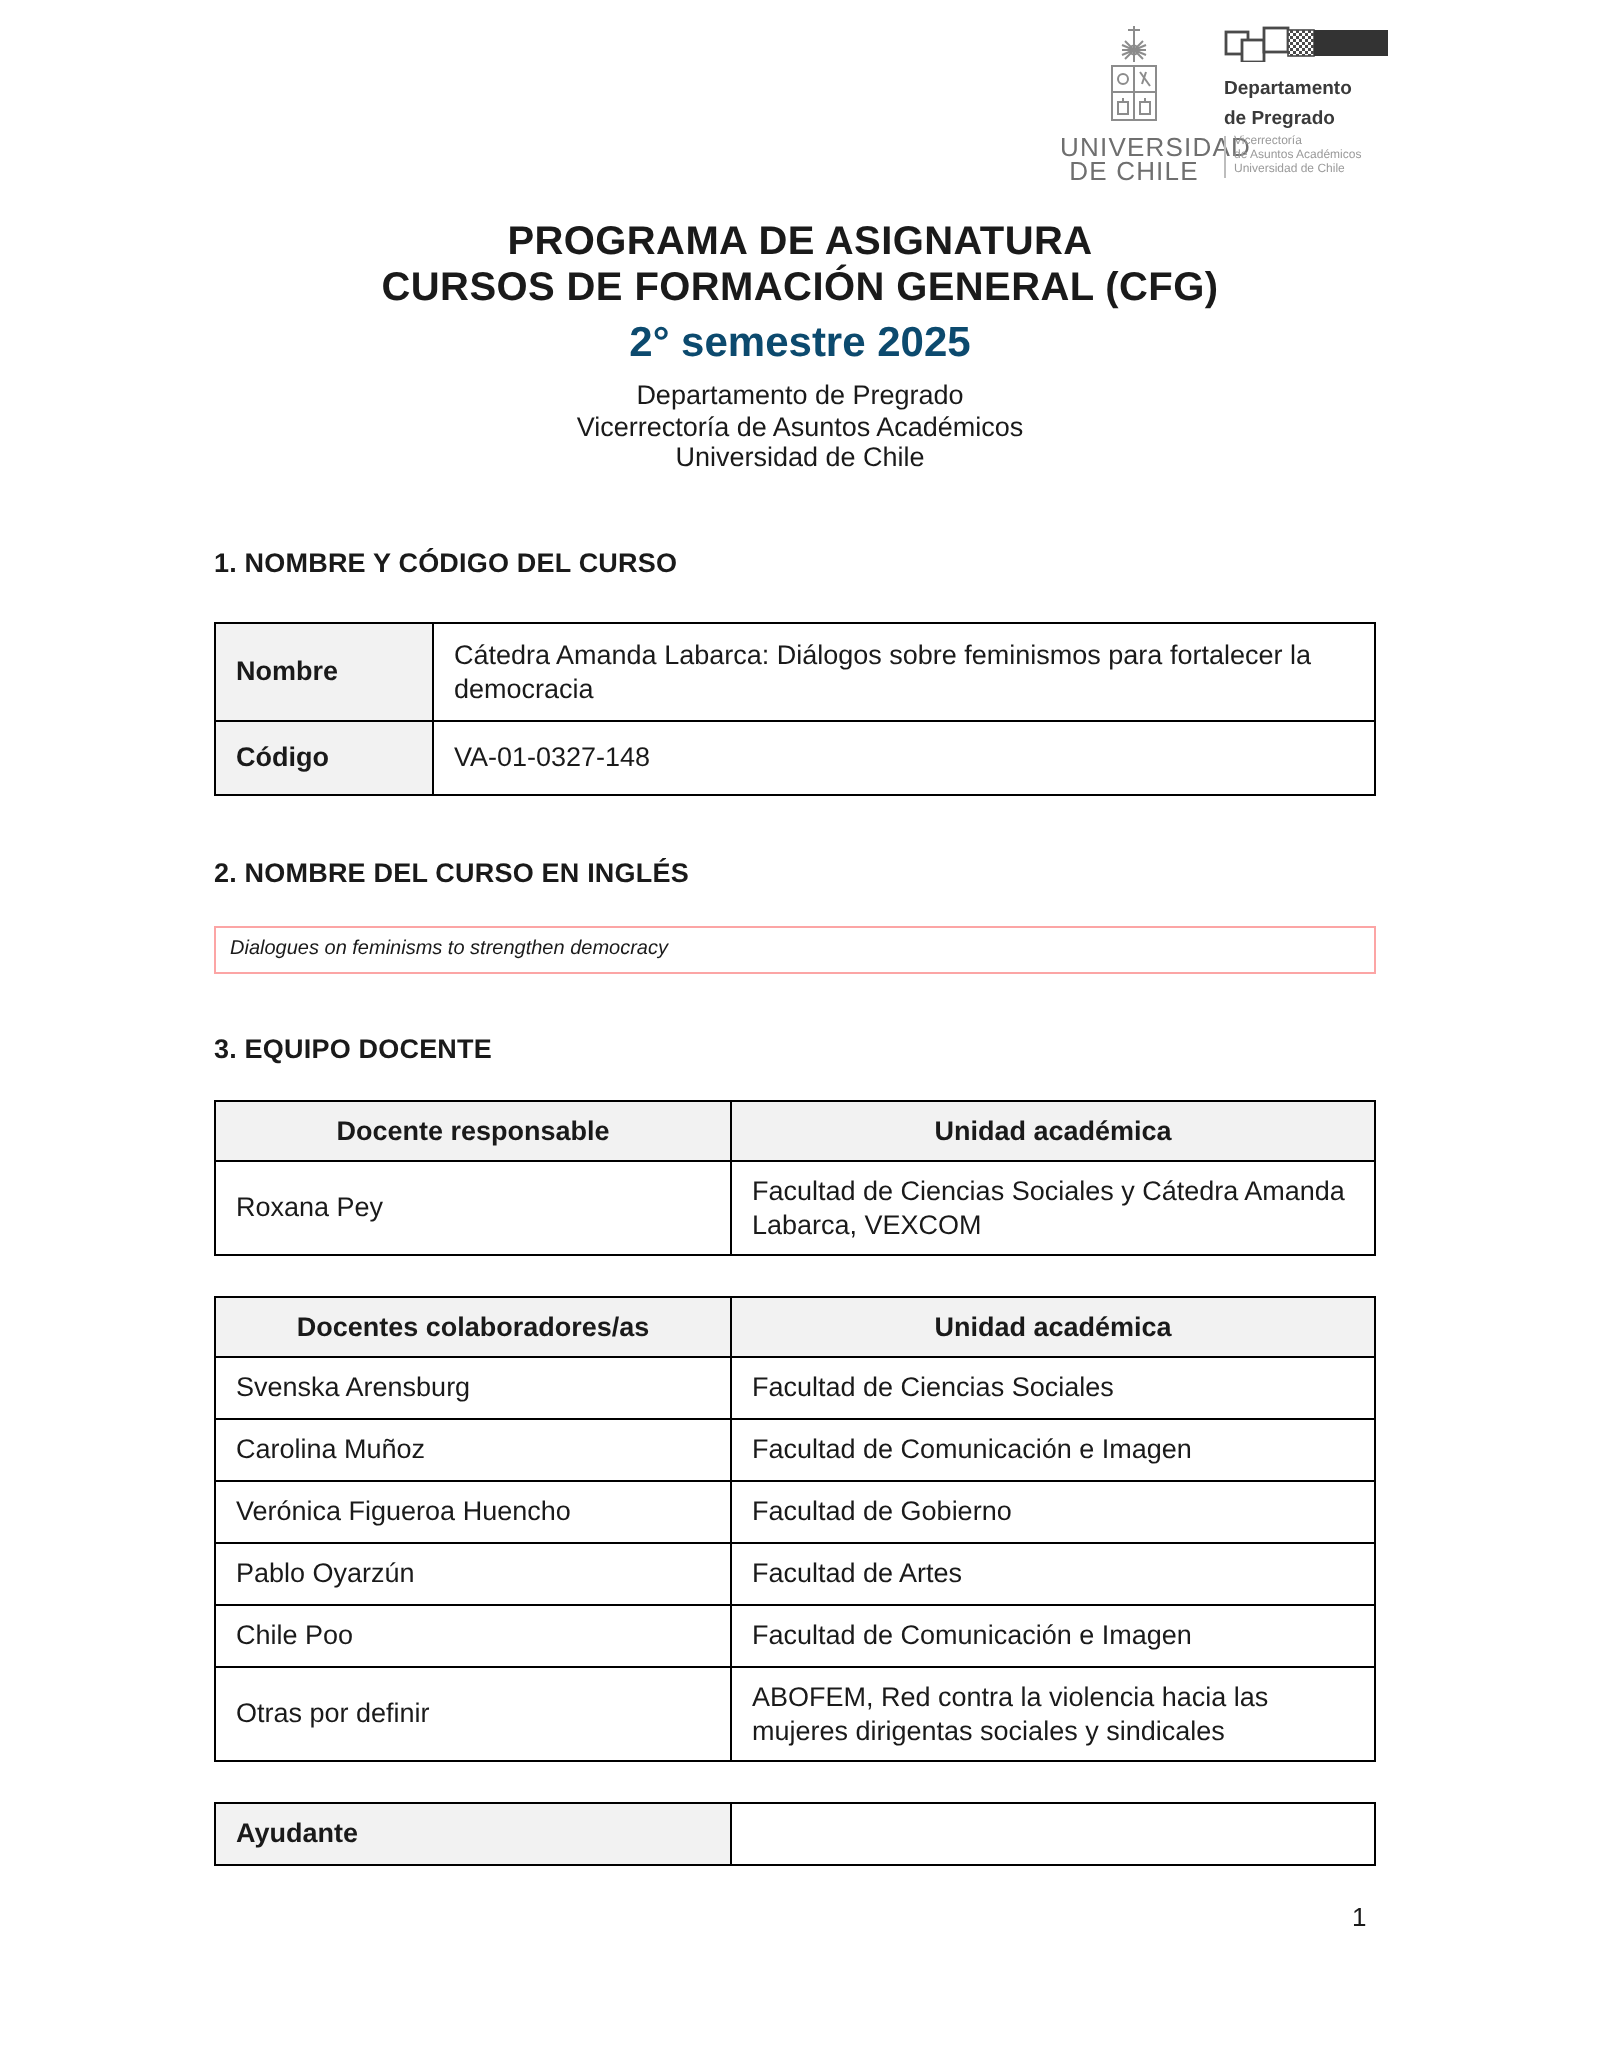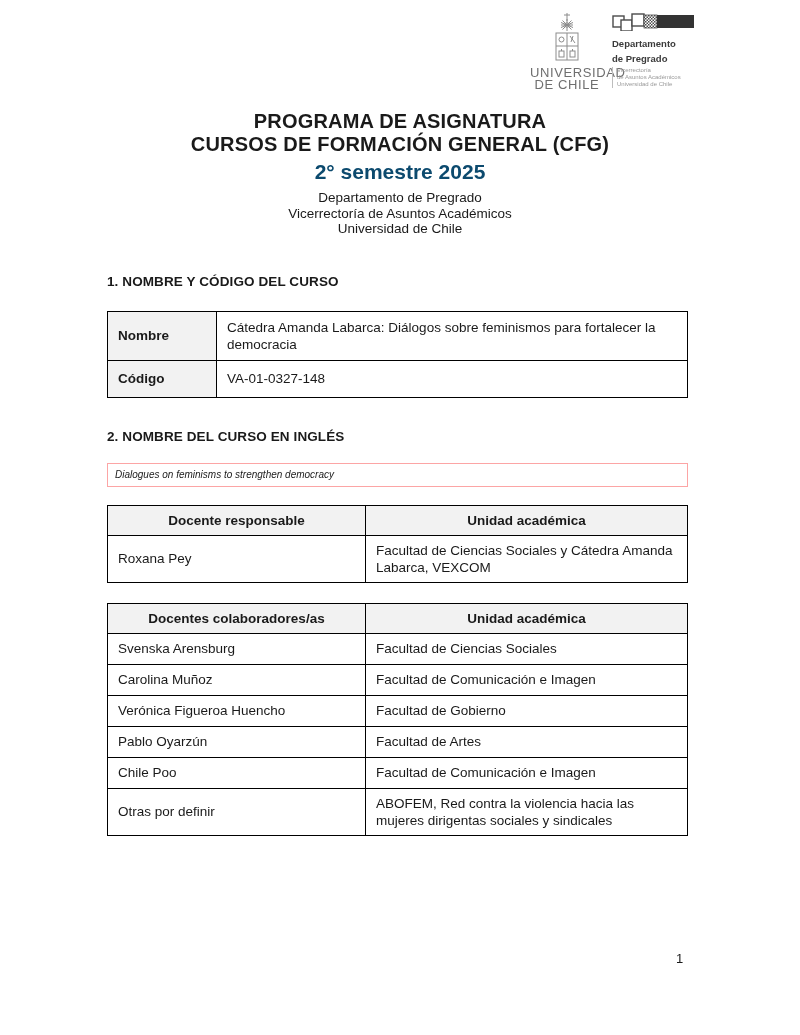--- a/index.html
+++ b/index.html
@@ -138,20 +138,21 @@
       <tr class="row-short">
         <td class="label-cell col-label">Código</td>
         <td>VA-01-0327-148</td>
       </tr>
     </tbody>
       </table>
 
     <div class="section-heading h2">2. NOMBRE DEL CURSO EN INGLÉS</div>
     <div class="english-box">Dialogues on feminisms to strengthen democracy</div>
 
+    <div class="section-heading h3">3. EQUIPO DOCENTE</div>
 
     <table class="team-table">
       <tbody>
           <tr>
         <th class="head-cell col-1">Docente responsable</th>
         <th class="head-cell">Unidad académica</th>
       </tr>
       <tr>
         <td>Roxana Pey</td>
         <td>Facultad de Ciencias Sociales y Cátedra Amanda Labarca, VEXCOM</td>
@@ -185,18 +186,26 @@
         <td>Chile Poo</td>
         <td>Facultad de Comunicación e Imagen</td>
       </tr>
       <tr>
         <td>Otras por definir</td>
         <td>ABOFEM, Red contra la violencia hacia las mujeres dirigentas sociales y sindicales</td>
       </tr>
     </tbody>
       </table>
 
+    <table class="team-table assistant-table">
+      <tbody>
+          <tr>
+        <td class="label-cell col-1">Ayudante</td>
+        <td></td>
+      </tr>
+    </tbody>
+      </table>
 
   </div>
 
   <div class="page-number">1</div>
 
 </div>
 
 </body></html>

